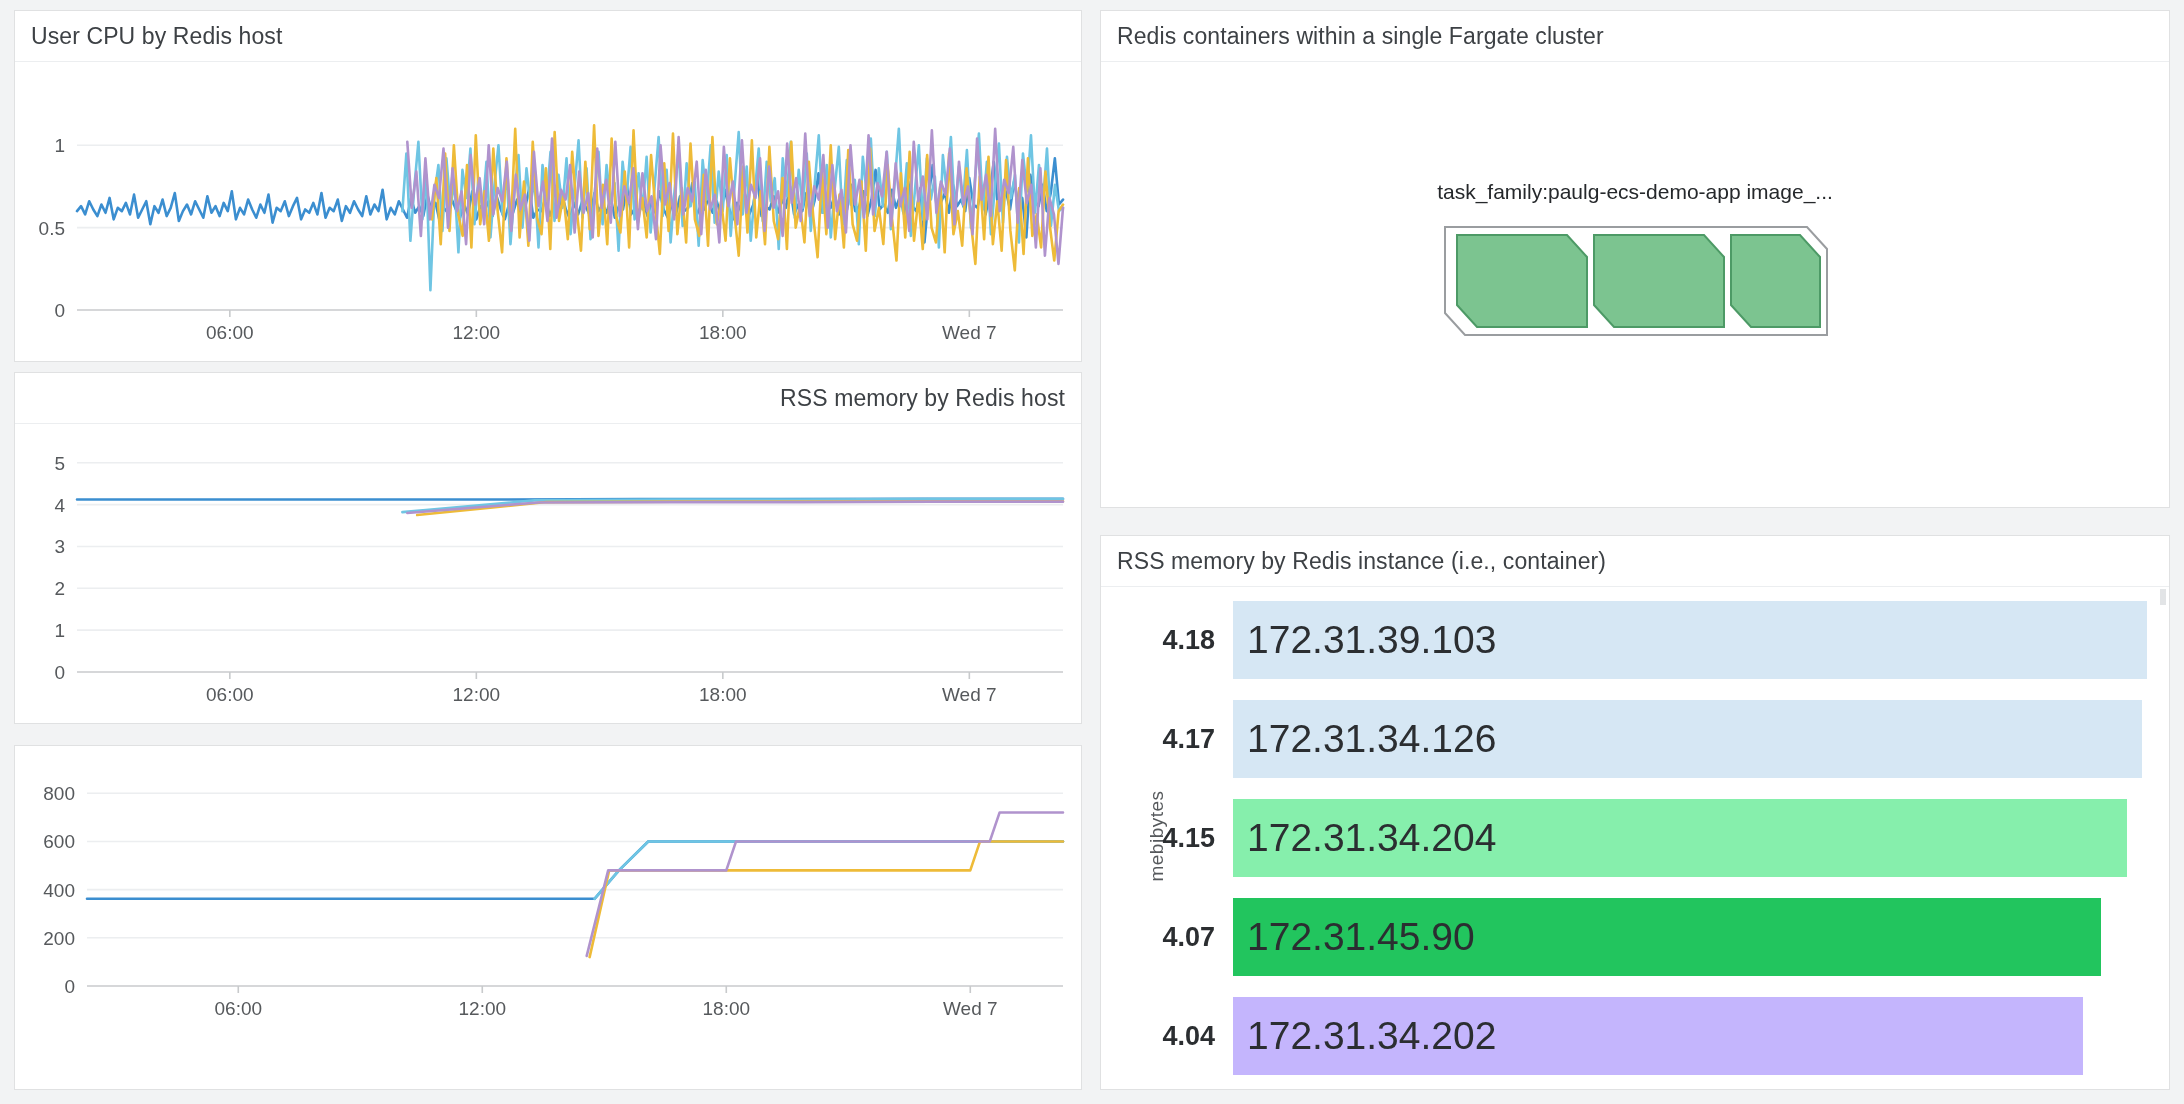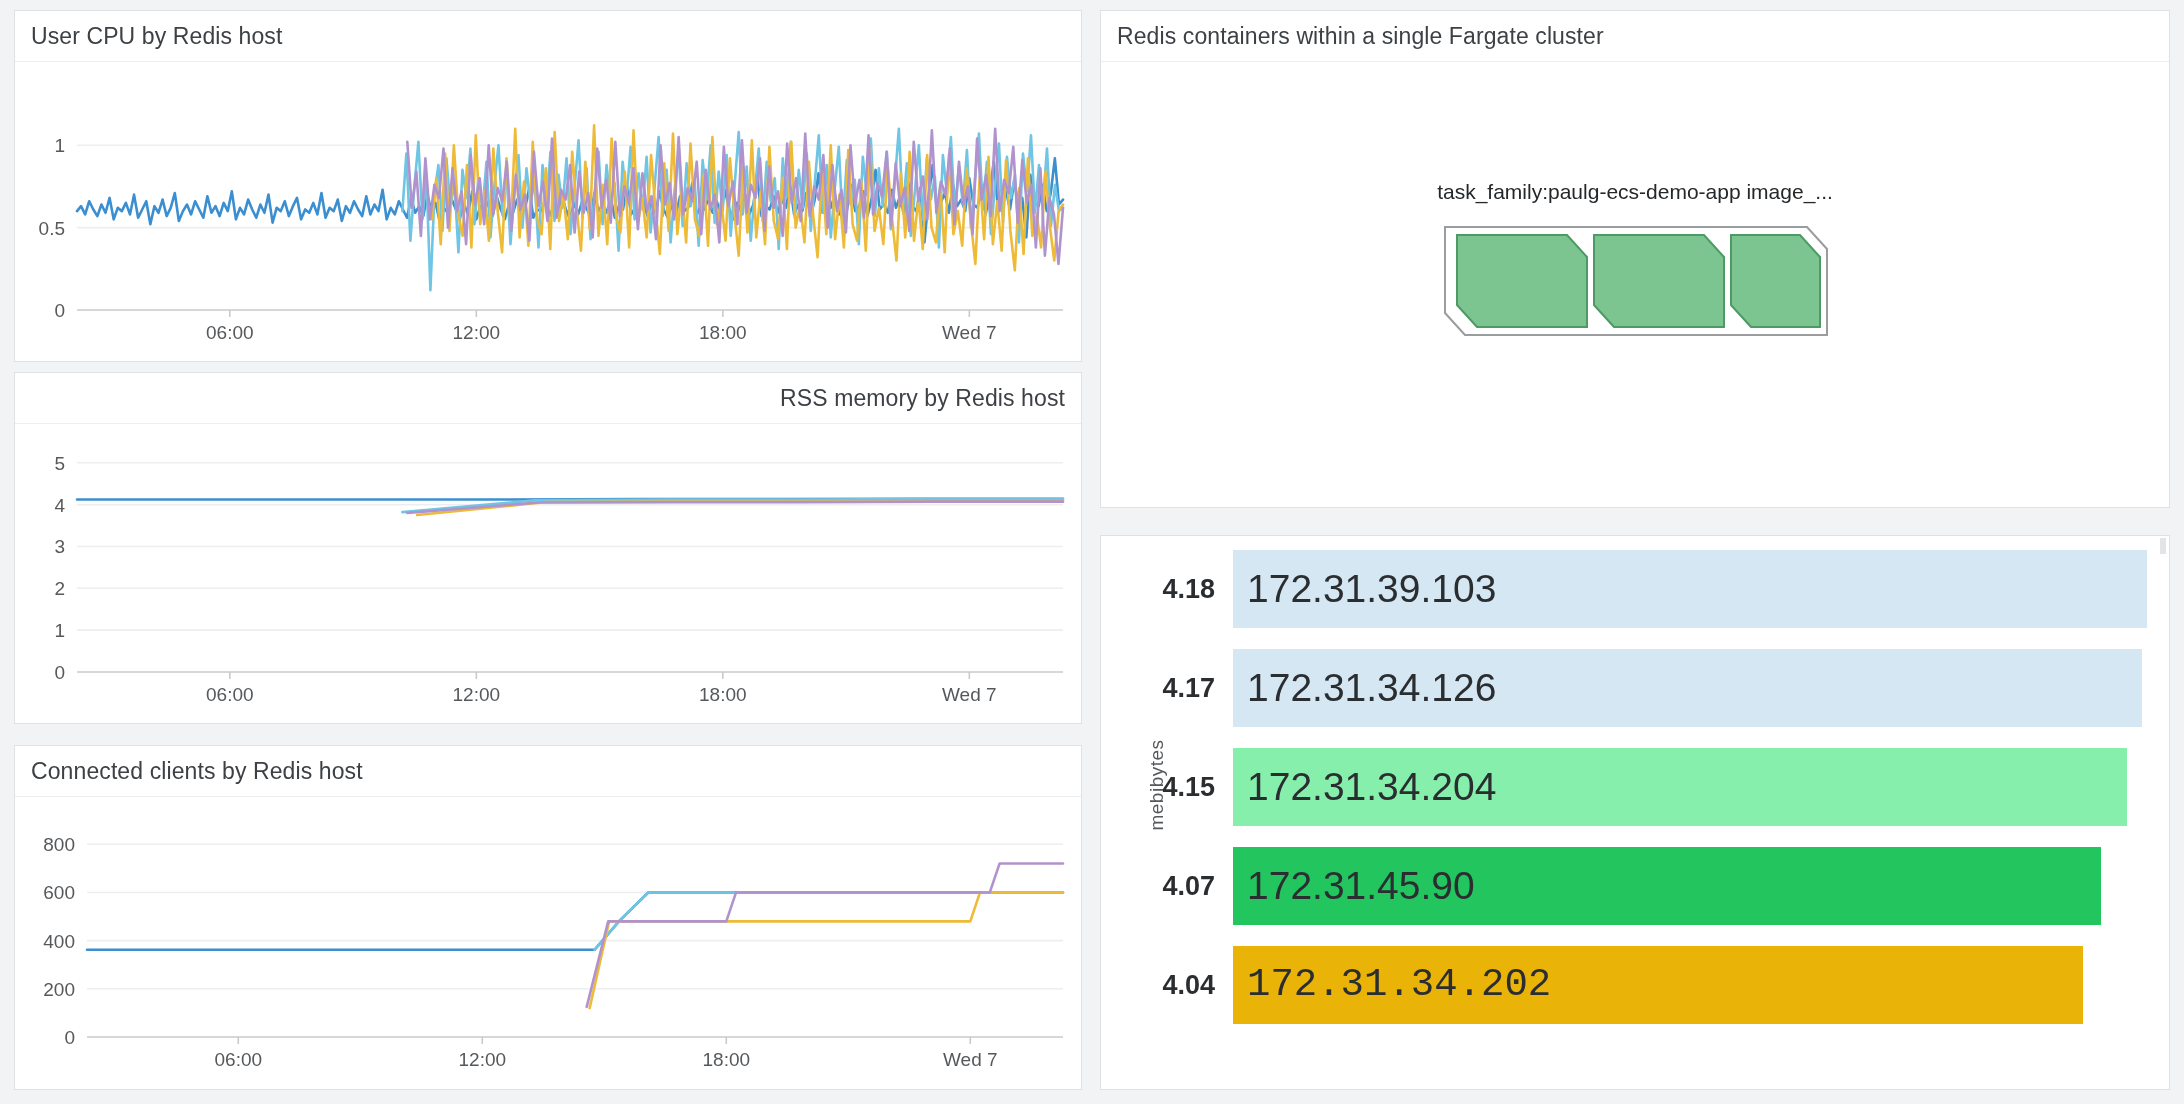--- a/index.html
+++ b/index.html
@@ -207,21 +207,20 @@
           <text x="954.33" y="277" class="tick-label x">Wed 7</text>
           <path d="M 62.00 75.57 L 202.86 75.57 L 343.71 75.57 L 484.57 75.57 L 625.43 75.15 L 766.29 75.15 L 907.14 74.73 L 1048.00 74.73" class="series" stroke="#3b8ed0" stroke-width="3"></path>
           <path d="M 387.38 88.13 L 519.50 76.41 L 651.63 75.57 L 783.75 75.57 L 915.88 75.15 L 1048.00 75.15" class="series" stroke="#6fc5e3" stroke-width="3"></path>
           <path d="M 402.17 91.06 L 531.34 78.08 L 660.50 77.66 L 789.67 77.66 L 918.83 77.24 L 1048.00 77.24" class="series" stroke="#eebb38" stroke-width="3"></path>
           <path d="M 392.31 88.96 L 523.45 78.50 L 654.59 78.08 L 785.72 78.08 L 916.86 77.66 L 1048.00 77.66" class="series" stroke="#b093cd" stroke-width="3"></path>
         </svg>
     </div>
   </div>
 
   <div class="panel" id="panel-clients">
-    <div class="panel-title">Connected clients by Redis host</div>
     <div class="panel-body">
       <svg class="chart" id="svg-clients" width="1066" height="292">
           <line x1="72" y1="240" x2="1048" y2="240" class="axis-line"></line>
           <text x="60" y="247" class="tick-label y">0</text>
           <line x1="72" y1="191.8181818181818" x2="1048" y2="191.8181818181818" class="grid-line"></line>
           <text x="60" y="198.8181818181818" class="tick-label y">200</text>
           <line x1="72" y1="143.63636363636363" x2="1048" y2="143.63636363636363" class="grid-line"></line>
           <text x="60" y="150.63636363636363" class="tick-label y">400</text>
           <line x1="72" y1="95.45454545454547" x2="1048" y2="95.45454545454547" class="grid-line"></line>
           <text x="60" y="102.45454545454547" class="tick-label y">600</text>
@@ -264,20 +263,21 @@
             <g>
               <path d="M 296 18 L 365 18 L 385 40 L 385 110 L 316 110 L 296 88 Z" fill="#7cc490" stroke="#4d9a66" stroke-width="2"></path>
             </g>
           </svg>
         </div>
       </div>
     </div>
   </div>
 
   <div class="panel" id="panel-barlist">
+    <div class="panel-title">RSS memory by Redis instance (i.e., container)</div>
     <div class="barlist-body">
       <div class="scroll-hint"></div>
       <div class="ylabel-vertical">mebibytes</div>
       <div class="bar-rows" id="bar-rows">
           <div class="bar-row">
             <div class="bar-value">4.18</div>
             <div class="bar-track">
               <div class="bar-fill" style="width: 100%; background: rgb(214, 231, 244);">
                 <span class="bar-label">172.31.39.103</span>
               </div>
@@ -303,21 +303,21 @@
             <div class="bar-value">4.07</div>
             <div class="bar-track">
               <div class="bar-fill" style="width: 95%; background: #22c55e;">
                 <span class="bar-label">172.31.45.90</span>
               </div>
             </div>
           </div>
           <div class="bar-row">
             <div class="bar-value">4.04</div>
             <div class="bar-track">
-              <div class="bar-fill" style="width: 93%; background: #eab308; font-family: Liberation Mono, monospace;">
+              <div class="bar-fill" style="width: 93%; background: #c4b5fd;">
                 <span class="bar-label">172.31.34.202</span>
               </div>
             </div>
           </div>
         </div>
     </div>
   </div>
 
 </div>
 

